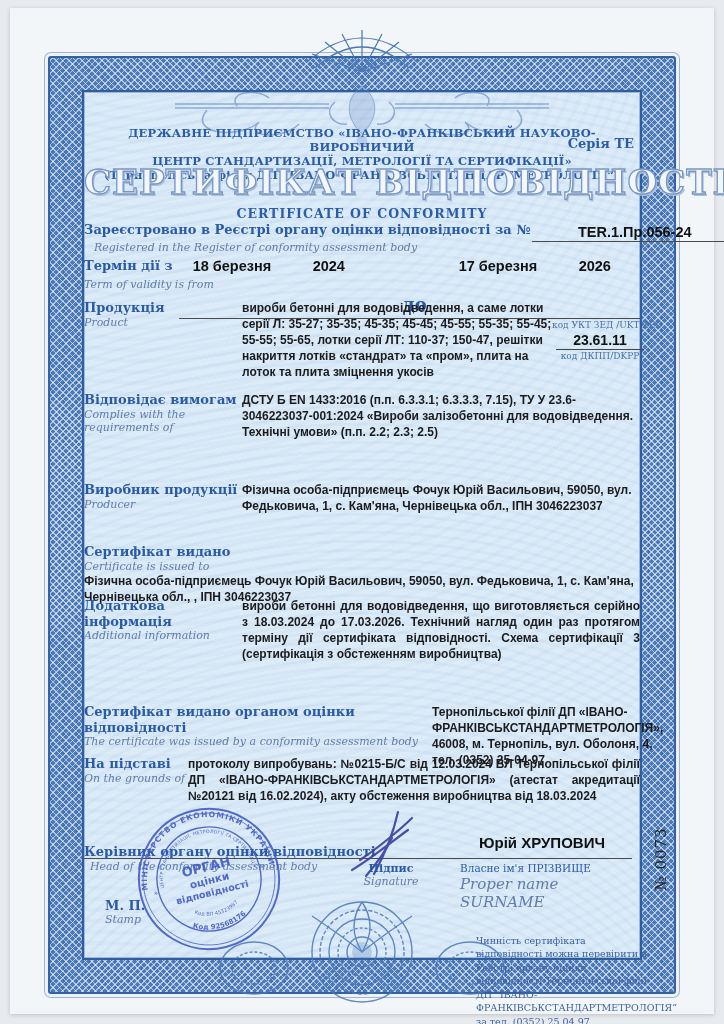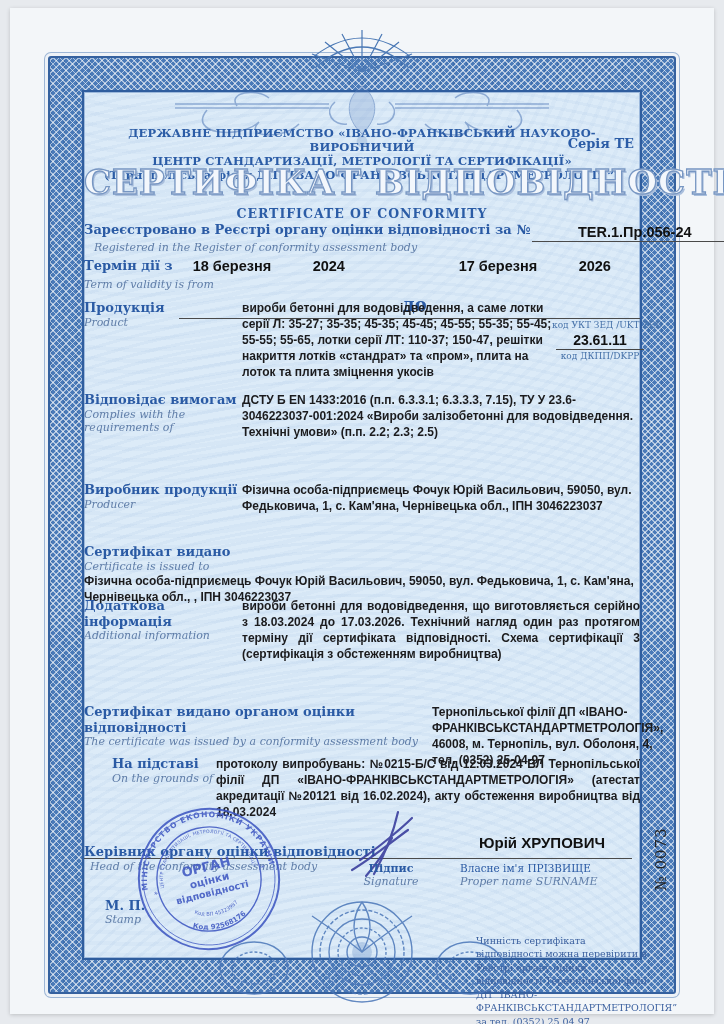--- a/index.html
+++ b/index.html
@@ -177,21 +177,21 @@
 
       <div class="row" style="top:596px;margin-top:16px;">
         <div style="flex:none;width:348px;">
           <div class="lbl-uk">Сертифікат видано органом оцінки відповідності</div>
           <div class="lbl-en">The certificate was issued by a conformity assessment body</div>
         </div>
         <div class="valcol val">Тернопільської філії ДП «ІВАНО-ФРАНКІВСЬКСТАНДАРТМЕТРОЛОГІЯ», 46008, м. Тернопіль, вул. Оболоня, 4, тел. (0352) 25-04-97</div>
       </div>
 
       <div class="row" style="top:664px;">
-        <div style="flex:none;width:104px;margin-left:28px;">
+        <div style="flex:none;width:104px;">
           <div class="lbl-uk">На підставі</div>
           <div class="lbl-en">On the grounds of</div>
         </div>
         <div class="valcol val just">протоколу випробувань: №0215-Б/С від 12.03.2024  ВЛ Тернопільської філії ДП «ІВАНО-ФРАНКІВСЬКСТАНДАРТМЕТРОЛОГІЯ» (атестат акредитації №20121 від 16.02.2024), акту обстеження виробництва від 18.03.2024</div>
       </div>
 
       <div class="abs" style="left:0;right:0;top:730px;height:160px;">
 
         <div class="abs uline deco" style="left:0;top:36px;width:382px;height:0;"></div>
         <div class="abs lbl-uk" style="left:0;top:22px;">Керівник органу оцінки відповідності</div>
@@ -241,21 +241,21 @@
 
         <div class="abs" style="left:252px;top:40px;width:110px;text-align:center;">
           <div class="lbl-uk" style="font-size:11px;">Підпис</div>
           <div class="lbl-en">Signature</div>
         </div>
 
         <div class="abs uline deco" style="left:368px;top:36px;width:180px;height:0;"></div>
         <div class="abs num" style="left:368px;top:12px;width:180px;text-align:center;font-size:15px;">Юрій ХРУПОВИЧ</div>
         <div class="abs" style="left:376px;top:40px;">
           <div class="lbl-uk" style="font-size:10.5px;font-weight:normal;">Власне ім'я ПРІЗВИЩЕ</div>
-          <div class="lbl-en" style="font-size:11px;">Proper name SURNAME</div>
+          <div class="lbl-en" style="font-size:15px;">Proper name SURNAME</div>
         </div>
 
         <div class="abs blankno" style="left:545px;top:28px;">№ 0073</div>
 
         <div class="abs fineprint" style="left:392px;right:-14px;top:72px;margin-top:40px;">Чинність сертифіката відповідності можна перевірити в Реєстрі органу оцінки відповідності Тернопільської філії ДП “ІВАНО-ФРАНКІВСЬКСТАНДАРТМЕТРОЛОГІЯ” за тел. (0352) 25 04 97</div>
 
         <div class="abs" style="left:21px;top:76px;">
           <div class="mp">М. П.</div>
           <div class="lbl-en">Stamp</div>
         </div>

